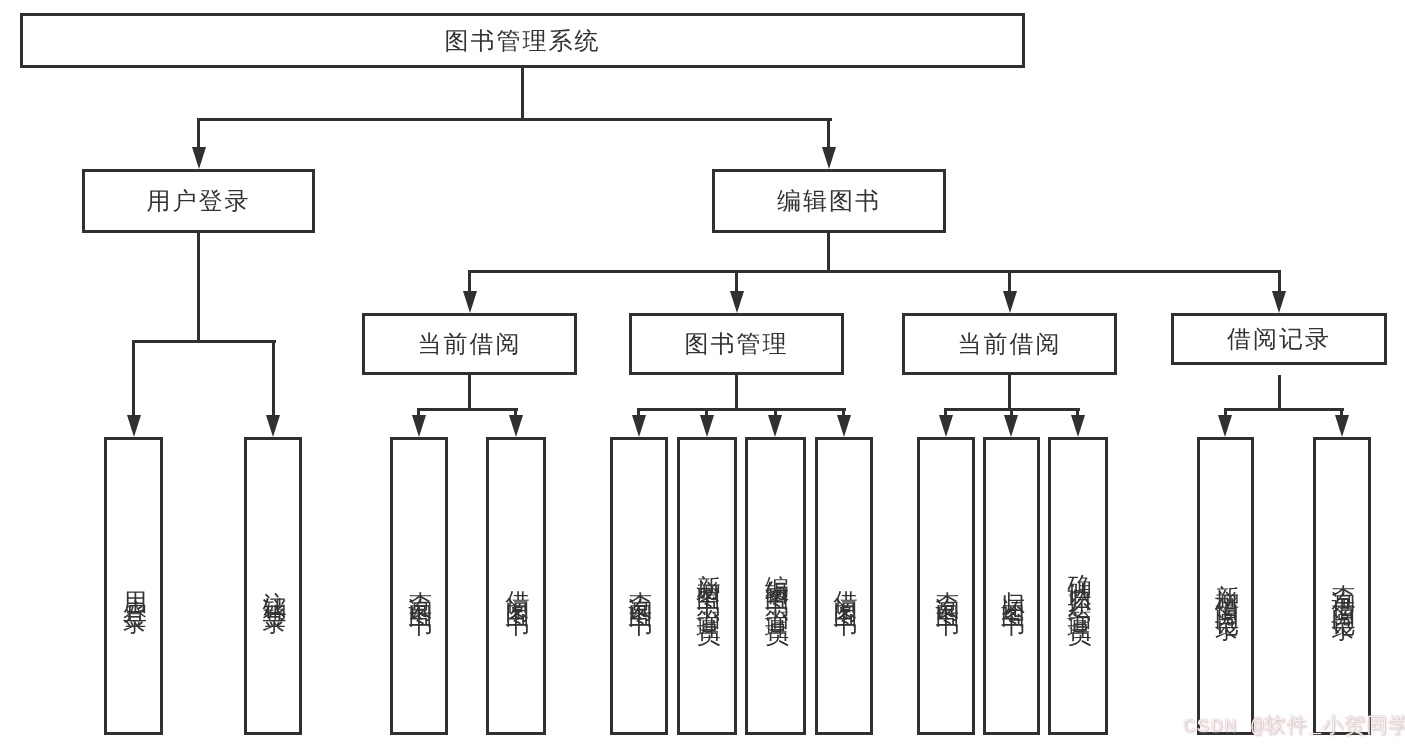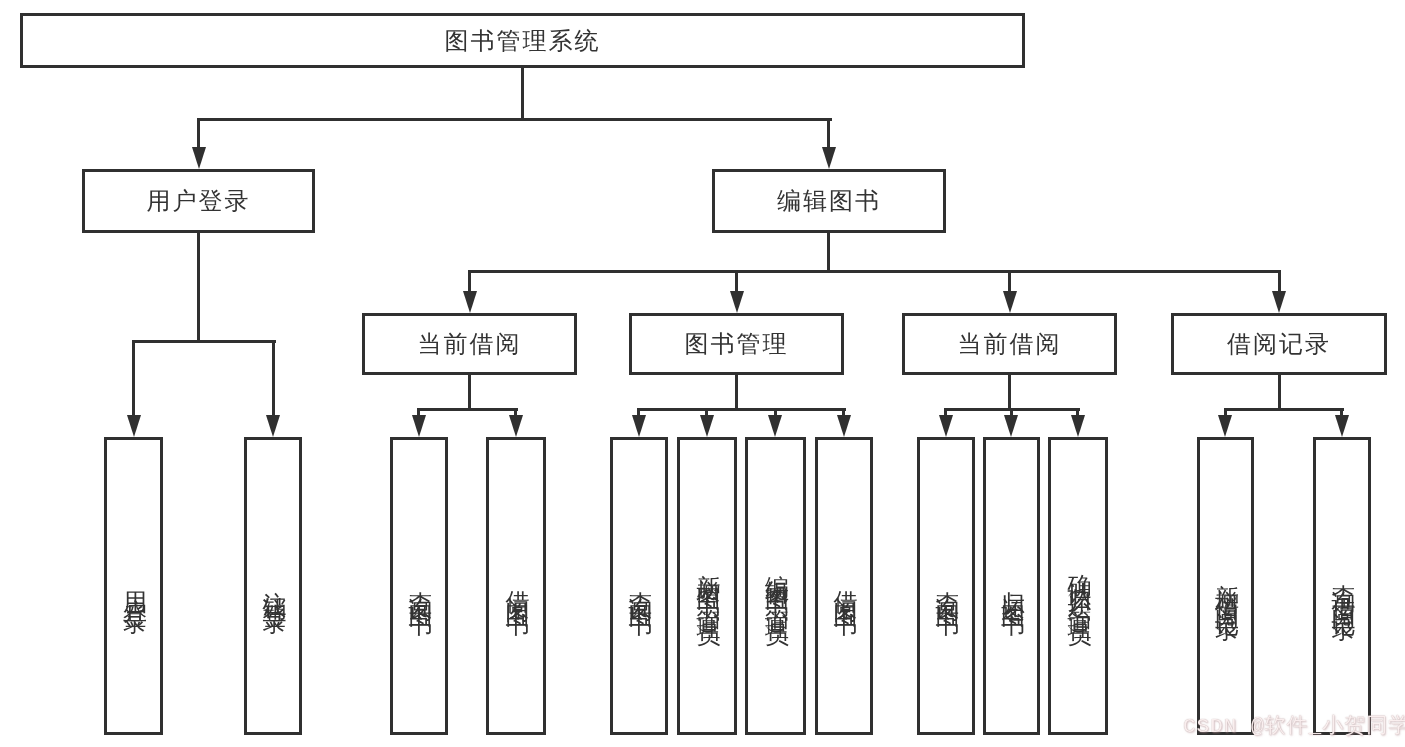--- a/index.html
+++ b/index.html
@@ -48,21 +48,21 @@
 
   <div class="box" style="left:362px;top:313px;width:215px;height:62px;">
     <span>当前借阅</span>
   </div>
   <div class="box" style="left:629px;top:313px;width:215px;height:62px;">
     <span>图书管理</span>
   </div>
   <div class="box" style="left:902px;top:313px;width:215px;height:62px;">
     <span>当前借阅</span>
   </div>
-  <div class="box" style="left:1171px;top:313px;width:216px;height:62px;">
+  <div class="box" style="left:1171px;top:313px;width:216px;height:52px;">
     <span>借阅记录</span>
   </div>
 
   <div class="box leaf" style="left:104px;top:437px;width:59px;height:298px;">
     <span>用户登录</span>
   </div>
   <div class="box leaf" style="left:244px;top:437px;width:58px;height:298px;">
     <span>注销登录</span>
   </div>
 

